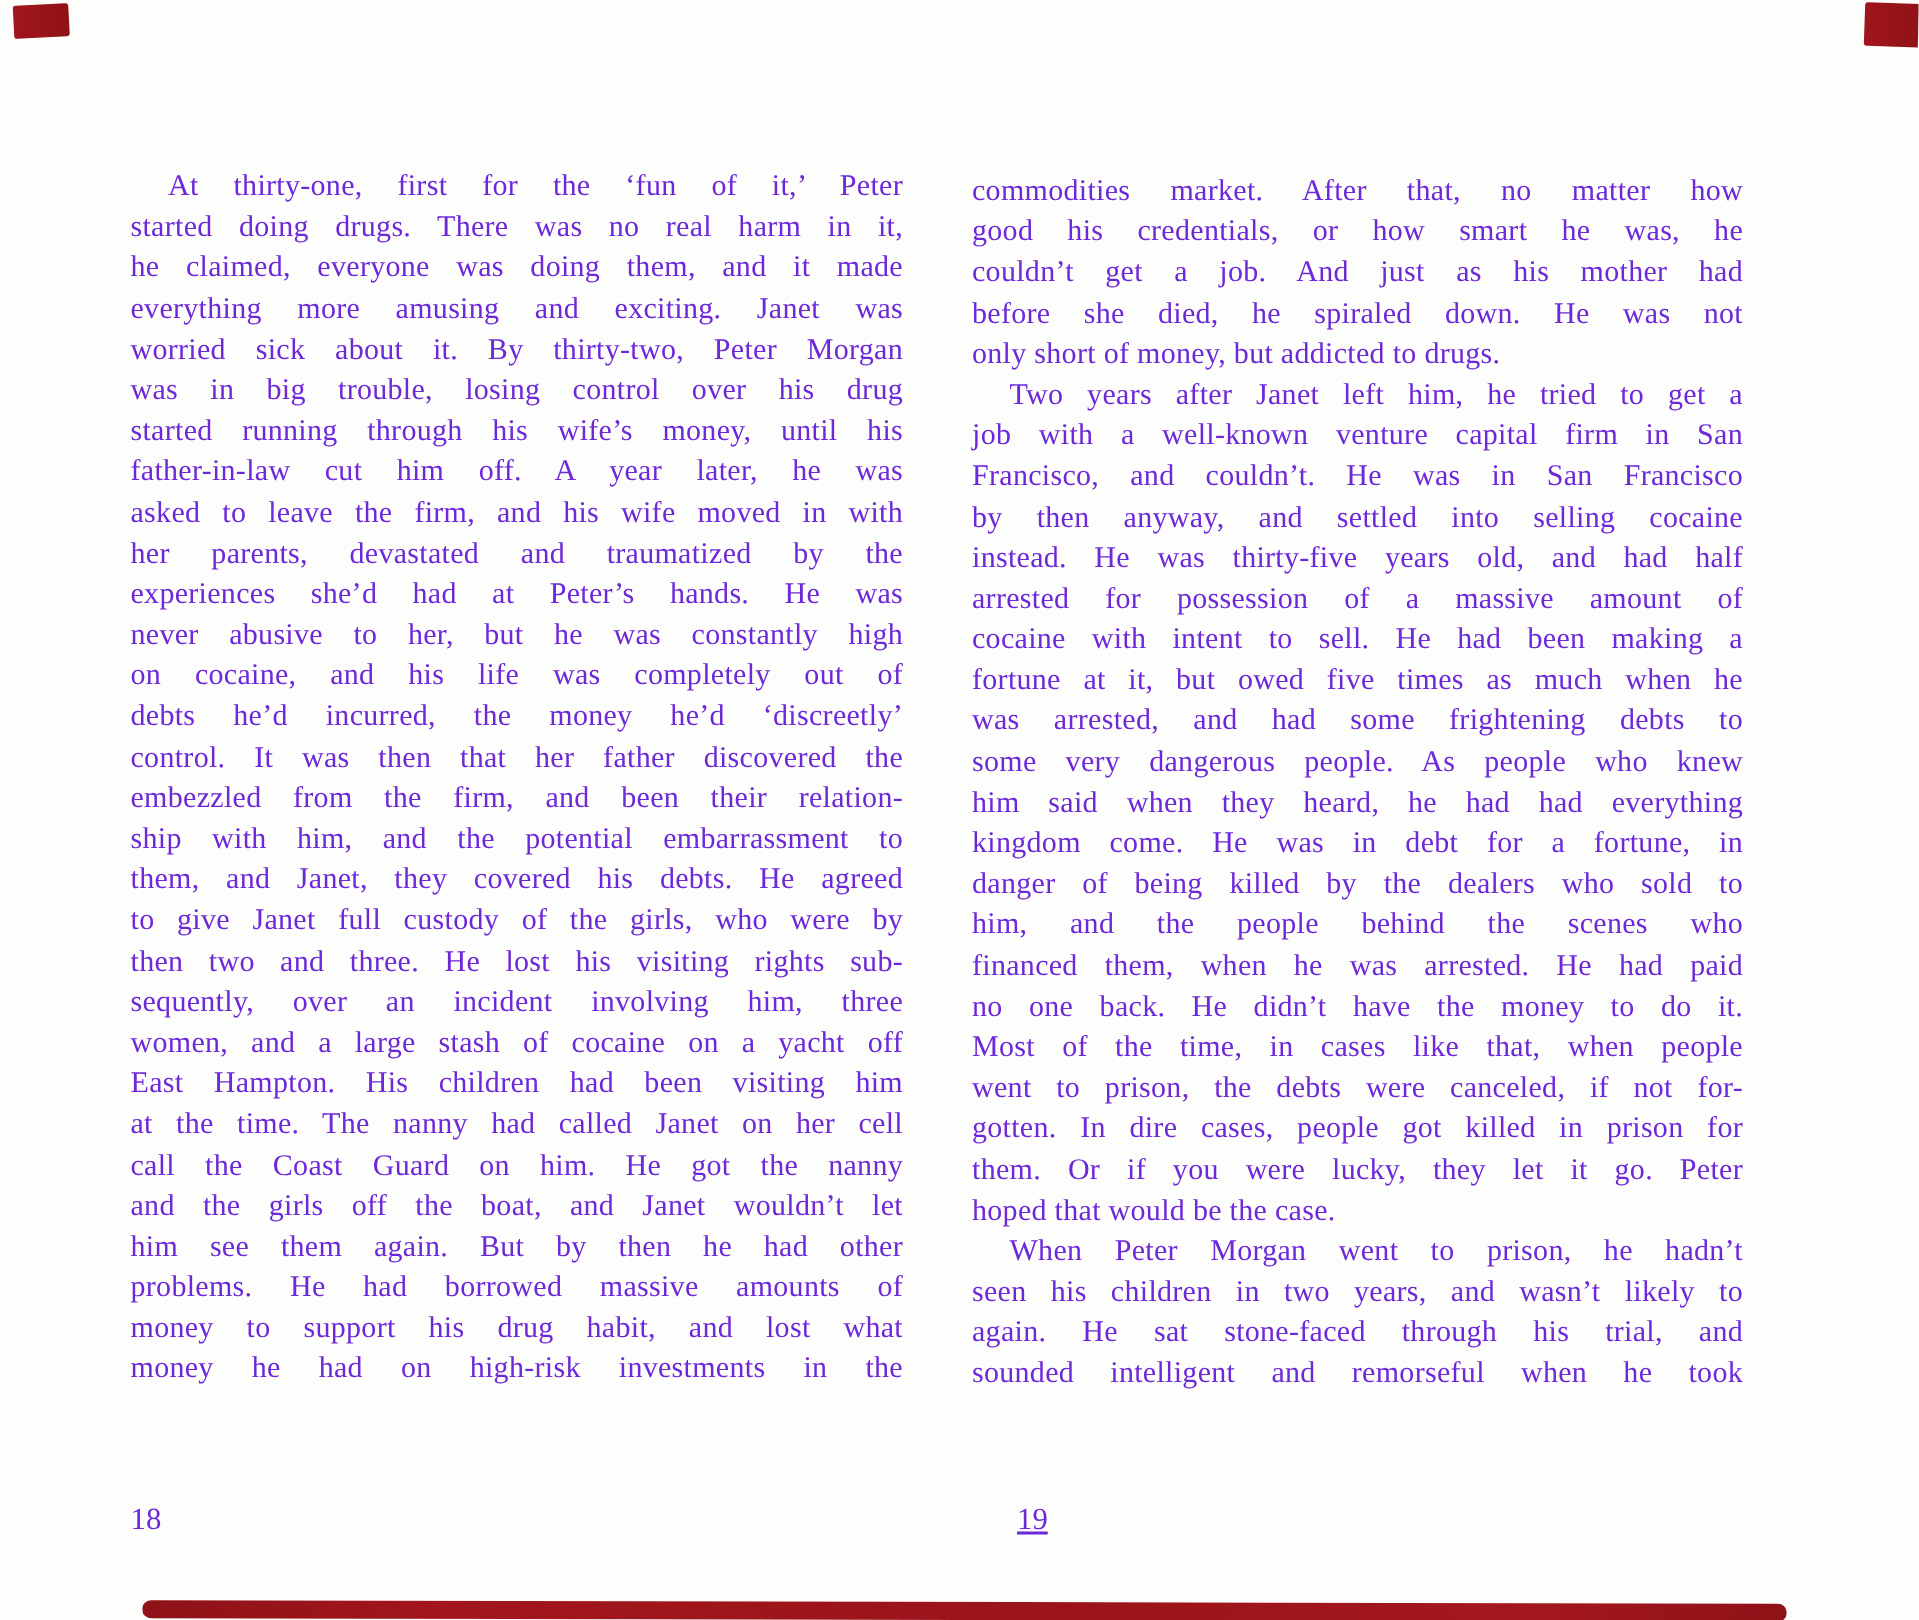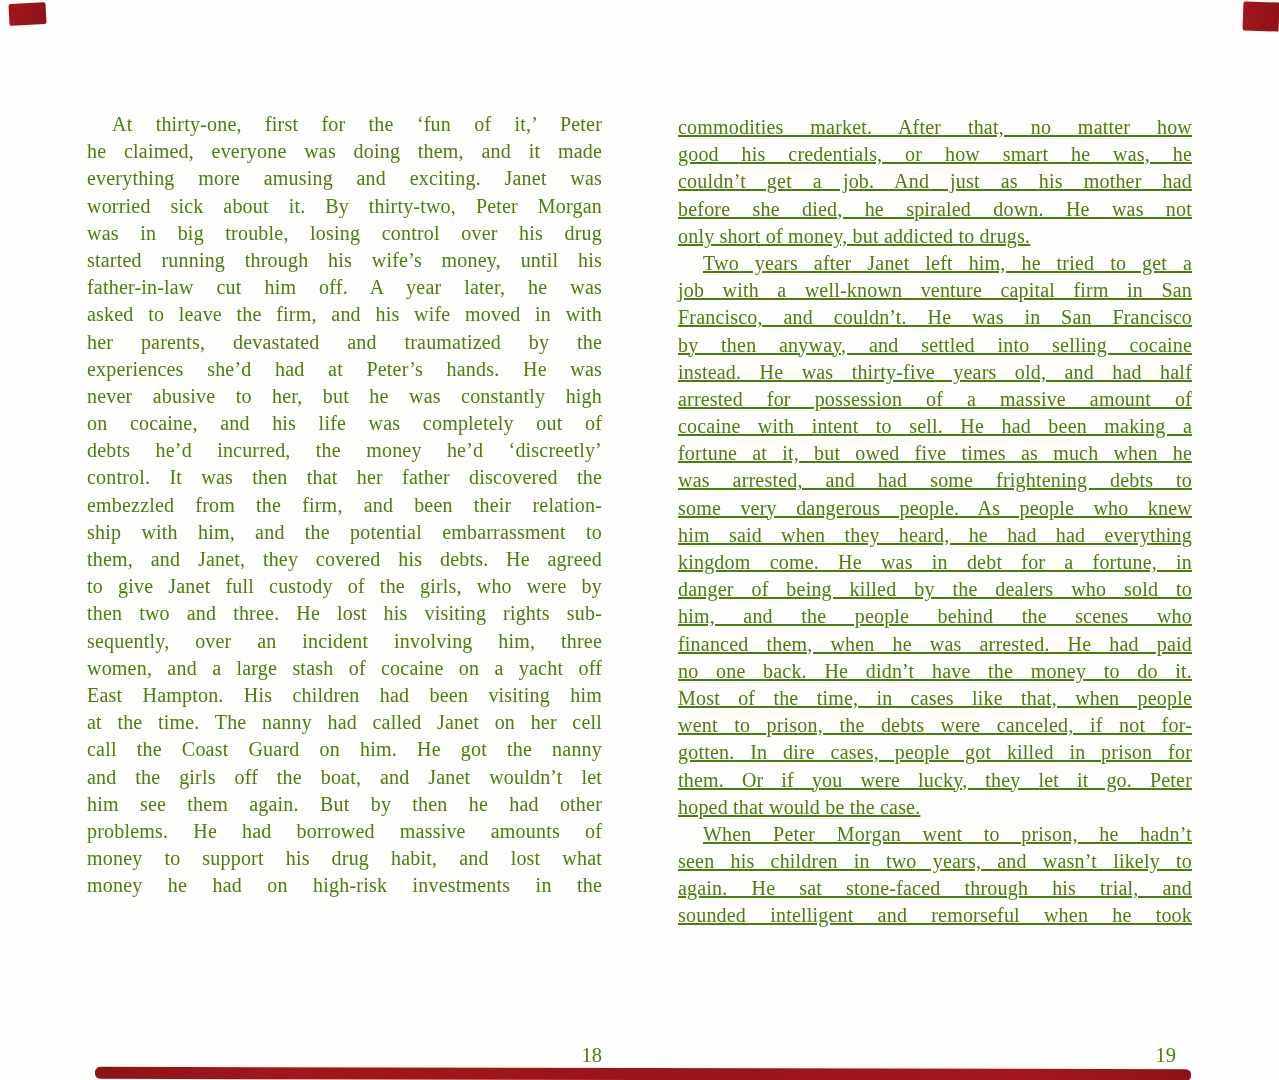--- a/index.html
+++ b/index.html
@@ -7,47 +7,46 @@
     width: 1279px; height: 1080px;
     overflow: hidden;
     background: #ffffff;
     font-family: "Liberation Serif", serif;
   }
   .scan {
     position: absolute; left: 0; top: 0;
     width: 1279px; height: 1080px;
     background: #fdfdfc;
     overflow: hidden;
-    color: #4d7c0f;
+    color: #6d28d9;
   }
   .page-text {
     position: absolute;
     font-size: 20px;
     line-height: 27.2px;
     letter-spacing: 0.2px;
   }
   #page-left  { left: 87px;  top: 111px; width: 515px; }
-  #page-right { left: 678px; top: 114px; width: 514px; text-decoration: underline; }
+  #page-right { left: 648px; top: 114px; width: 514px; }
   .line {
     white-space: nowrap;
     height: 27.2px;
     text-align: justify;
     text-align-last: justify;
   }
   .line.nojust { text-align: left; text-align-last: left; }
   .line.indent { text-indent: 25px; }
   .page-number {
     position: absolute;
     top: 1002px;
     font-size: 20.5px;
-    text-align: right;
-    margin-top: 42px;
+    text-align: left;
   }
   #pagenum-left  { left: 87px;  width: 515px; }
-  #pagenum-right { left: 662px; width: 514px; }
+  #pagenum-right { left: 678px; width: 514px; text-decoration: underline; }
   .cover-mark { position: absolute; background: #9e151b; }
   #cover-top-left {
     left: 9px; top: 3px; width: 37px; height: 22px;
     transform: rotate(-3deg); border-radius: 2px;
     background: linear-gradient(100deg, #a2161d, #8e1217);
   }
   #cover-top-right {
     left: 1243px; top: 2px; width: 36px; height: 29px;
     transform: rotate(2deg); border-radius: 2px 0 0 2px;
     background: linear-gradient(80deg, #a2161d, #8e1217);
@@ -63,20 +62,21 @@
 <body>
 
 <div class="scan">
 
   <div class="cover-mark" id="cover-top-left"></div>
   <div class="cover-mark" id="cover-top-right"></div>
   <div class="cover-mark" id="cover-bottom"></div>
 
   <div class="page-text" id="page-left">
       <div class="line indent">At thirty-one, first for the ‘fun of it,’ Peter</div>
+      <div class="line">started doing drugs. There was no real harm in it,</div>
       <div class="line">he claimed, everyone was doing them, and it made</div>
       <div class="line">everything more amusing and exciting. Janet was</div>
       <div class="line">worried sick about it. By thirty-two, Peter Morgan</div>
       <div class="line">was in big trouble, losing control over his drug</div>
       <div class="line">started running through his wife’s money, until his</div>
       <div class="line">father-in-law cut him off. A year later, he was</div>
       <div class="line">asked to leave the firm, and his wife moved in with</div>
       <div class="line">her parents, devastated and traumatized by the</div>
       <div class="line">experiences she’d had at Peter’s hands. He was</div>
       <div class="line">never abusive to her, but he was constantly high</div>

